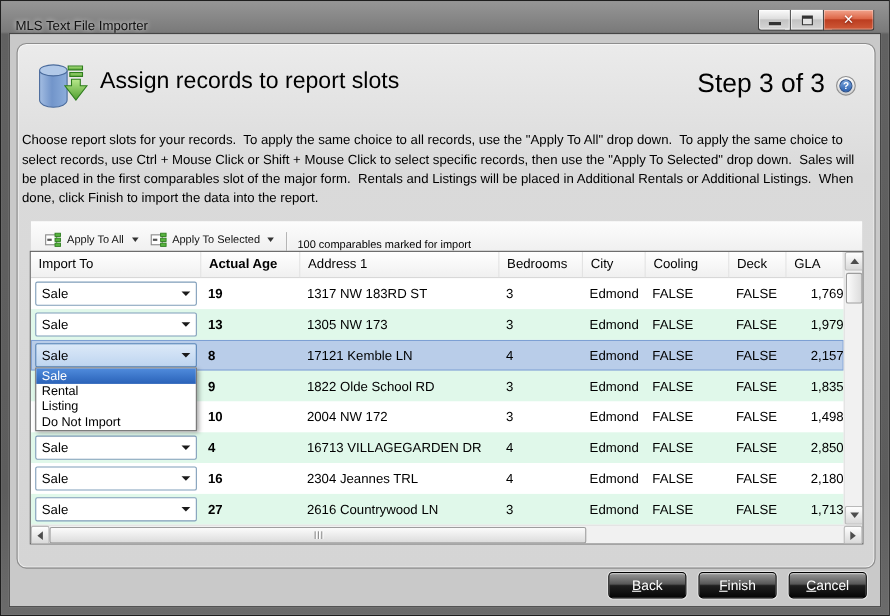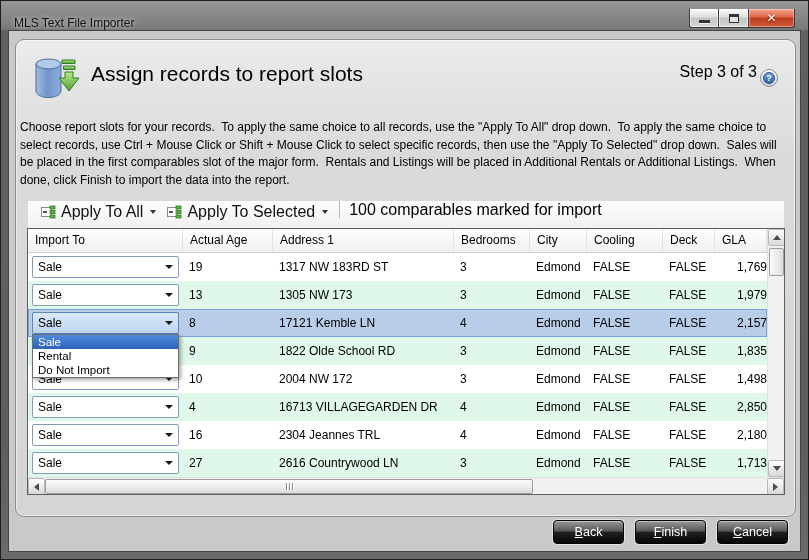--- a/index.html
+++ b/index.html
@@ -34,35 +34,35 @@
     background:#c9c9c9; border:1px solid #454545; }
 
   
   .panel { position:absolute; left:6px; top:8px; width:781px; height:478px;
     border:1px solid #8d8d8d; border-radius:9px;
     background: linear-gradient(#ebebeb,#dadada 25%,#d5d5d5);
     box-shadow: inset 0 0 0 1px rgba(255,255,255,.55); }
 
   .big-icon { position:absolute; left:15px; top:13px; }
   .page-title { position:absolute; left:75px; top:22px; font-size:21px; color:#000; }
-  .step-label { position:absolute; right:38px; top:23px; font-size:16px; color:#000; }
+  .step-label { position:absolute; right:45px; top:23px; font-size:24px; color:#000; }
   .help-btn { position:absolute; right:17px; top:29px; width:18px; height:18px; border-radius:50%;
     background: linear-gradient(#fdfdfd,#cfcfcf); border:1px solid #8f8f8f;
     display:flex; align-items:center; justify-content:center; }
   .help-inner { width:12px; height:12px; border-radius:50%;
     background: linear-gradient(#7aa6de,#2d62b0); color:#fff; font-size:9px; font-weight:bold;
     display:flex; align-items:center; justify-content:center; border:1px solid #2a4f8a; }
 
   .description { position:absolute; left:4px; top:79px; right:7px; font-size:12px;
     line-height:17.5px; color:#000; white-space:pre-wrap; }
 
   
   .toolbar { position:absolute; left:11px; top:160px; width:758px; height:28px;
     background: linear-gradient(#fdfdfd,#f0f0f0); border:1px solid #dadada; border-bottom:none;
-    display:flex; align-items:flex-start; padding-left:7px; font-size:16px; color:#111; }
+    display:flex; align-items:flex-end; padding-left:7px; font-size:10px; color:#111; }
   .tb-btn { display:flex; align-items:center; gap:5px; padding:2px 5px; border-radius:2px; }
   .tb-caret { width:0; height:0; border-left:3.5px solid transparent; border-right:3.5px solid transparent;
     border-top:4px solid #333; margin-left:2px; }
   .tb-sep { width:1px; height:17px; background:#b5b5b5; margin:0 9px 0 6px; box-shadow:1px 0 0 #fff; }
   .tb-status { color:#000; }
 
   
   .grid { position:absolute; left:11px; top:188px; width:758px; height:267px;
     border:1px solid #5f5f5f; background:#fff; }
   .grid-inner { position:relative; width:100%; height:100%; overflow:hidden; }
@@ -71,21 +71,21 @@
   .hcell { font-size:12px; color:#000; line-height:23px; padding-left:7px;
     border-right:1px solid #e3e3e3; overflow:hidden; white-space:nowrap; }
   .rows { position:absolute; left:0; top:24px; width:739px; }
   .trow { display:flex; height:28px; width:739px; }
   .trow.plain { background:#ffffff; }
   .trow.alt { background:#e0f8ea; }
   .trow.selected { background:#b9cde9; box-shadow: inset 0 0 0 1px #7da0d4; }
   .cell { display:flex; align-items:center; font-size:12px; color:#000; padding-left:6px;
     overflow:hidden; white-space:nowrap; }
   .cell.num { justify-content:flex-end; padding-right:0; }
-  .col0 { width:155px; } .col1 { width:90px; } .col2 { width:181px; } .col3 { width:76px; }
+  .col0 { width:155px; } .col1 { width:90px;font-weight:bold; } .col2 { width:181px; } .col3 { width:76px; }
   .col4 { width:57px; } .col5 { width:76px; } .col6 { width:52px; } .col7 { width:52px; }
   .cell.col0 { padding-left:0; }
 
   .combo { position:relative; margin-left:4px; width:147px; height:22px; background:#fff;
     border:1px solid #7f9db9; border-radius:2px; font-size:12px; line-height:20px;
     padding-left:5px; color:#000; }
   .combo.open { background: linear-gradient(#dcE9f8,#bed5f0); border-color:#5a86b8; }
   .carrow { position:absolute; right:5px; top:8px; width:0; height:0;
     border-left:4px solid transparent; border-right:4px solid transparent; border-top:4.5px solid #1a1a1a; }
 
@@ -362,20 +362,21 @@
             <div class="sb-btn right">
               <div class="arr right"></div>
             </div>
           </div>
         </div>
       </div>
 
       <div class="popup">
           <div class="opt hl">Sale</div>
           <div class="opt">Rental</div>
+          <div class="opt">Listing</div>
           <div class="opt">Do Not Import</div>
         </div>
     </div>
 
     <div class="footer">
       <button class="dark-btn access-key"><u>B</u>ack</button>
       <button class="dark-btn access-key"><u>F</u>inish</button>
       <button class="dark-btn access-key"><u>C</u>ancel</button>
     </div>
   </div>

